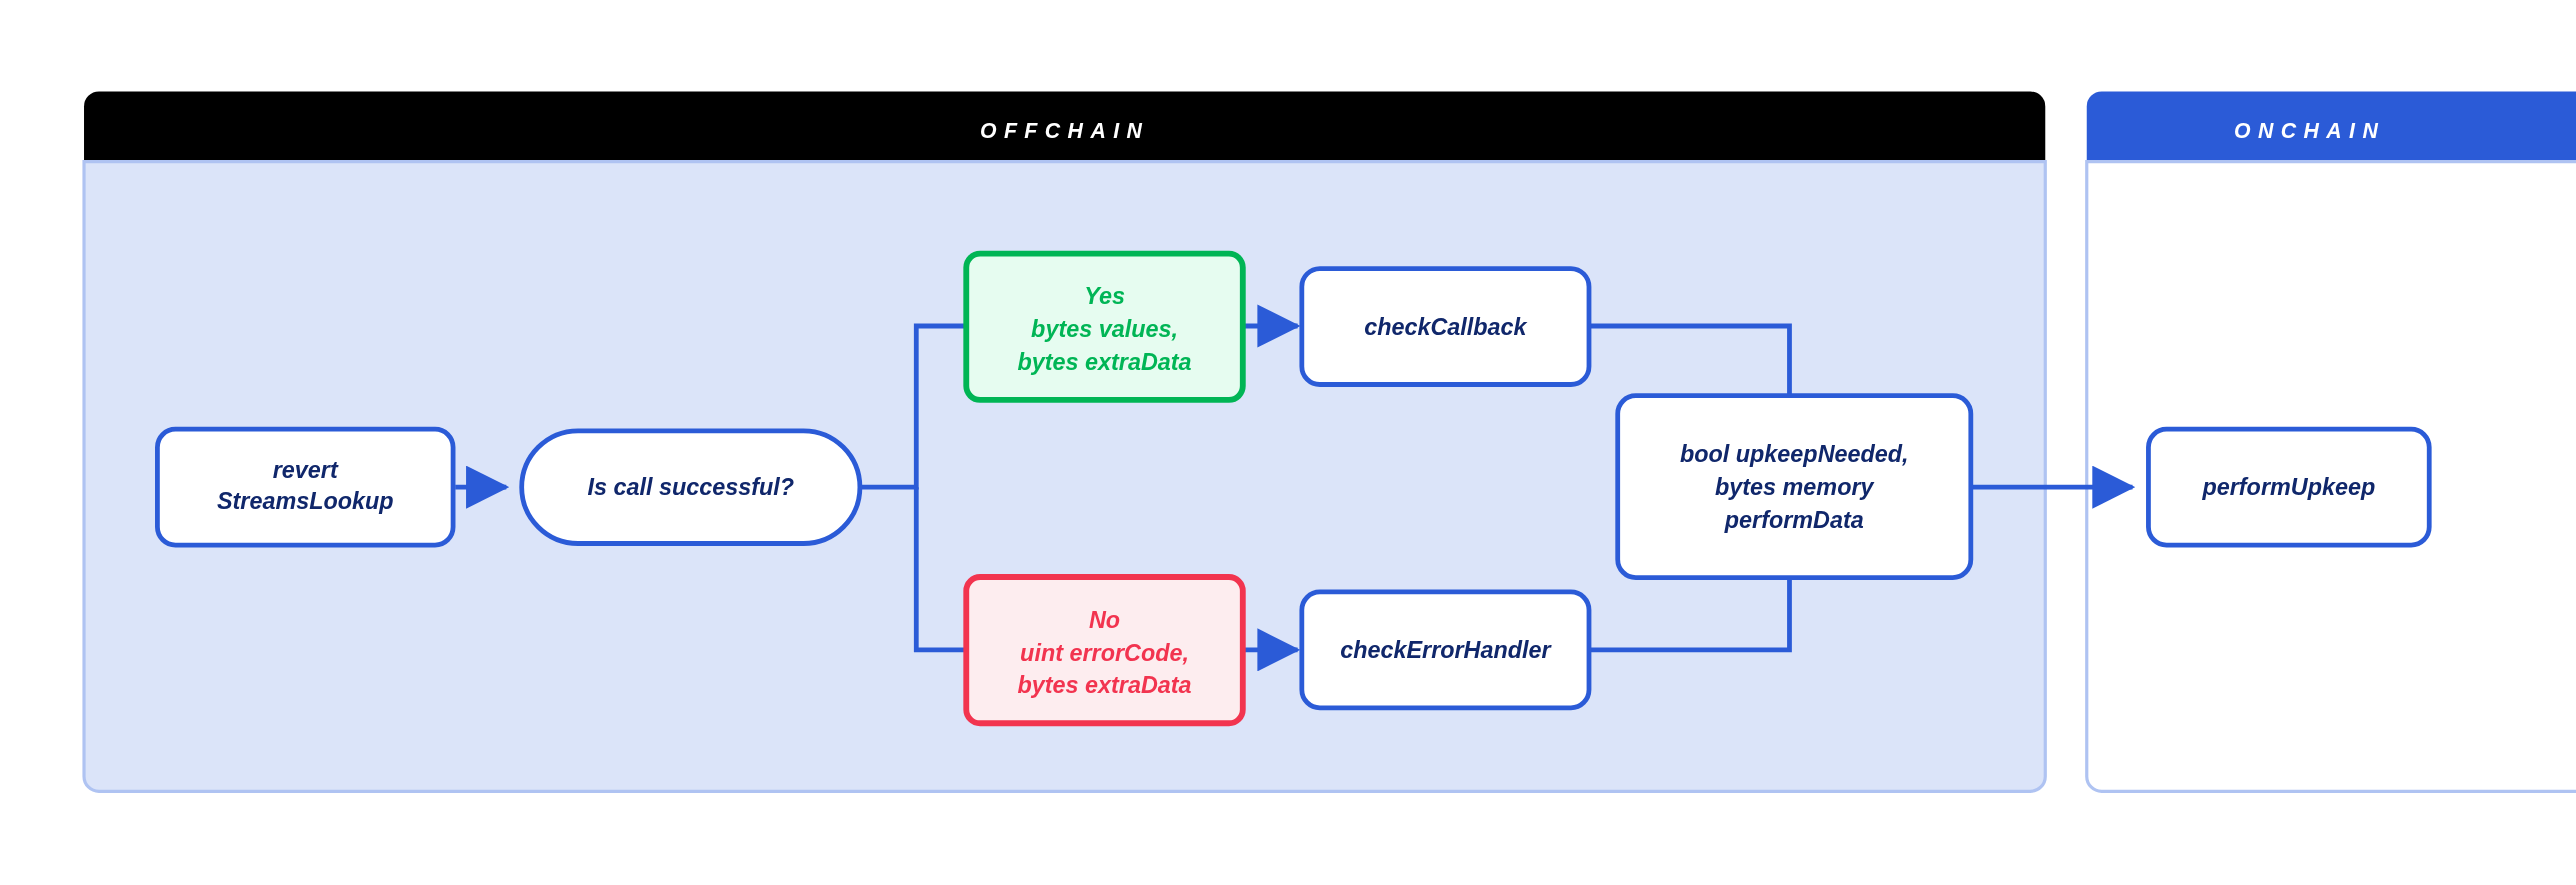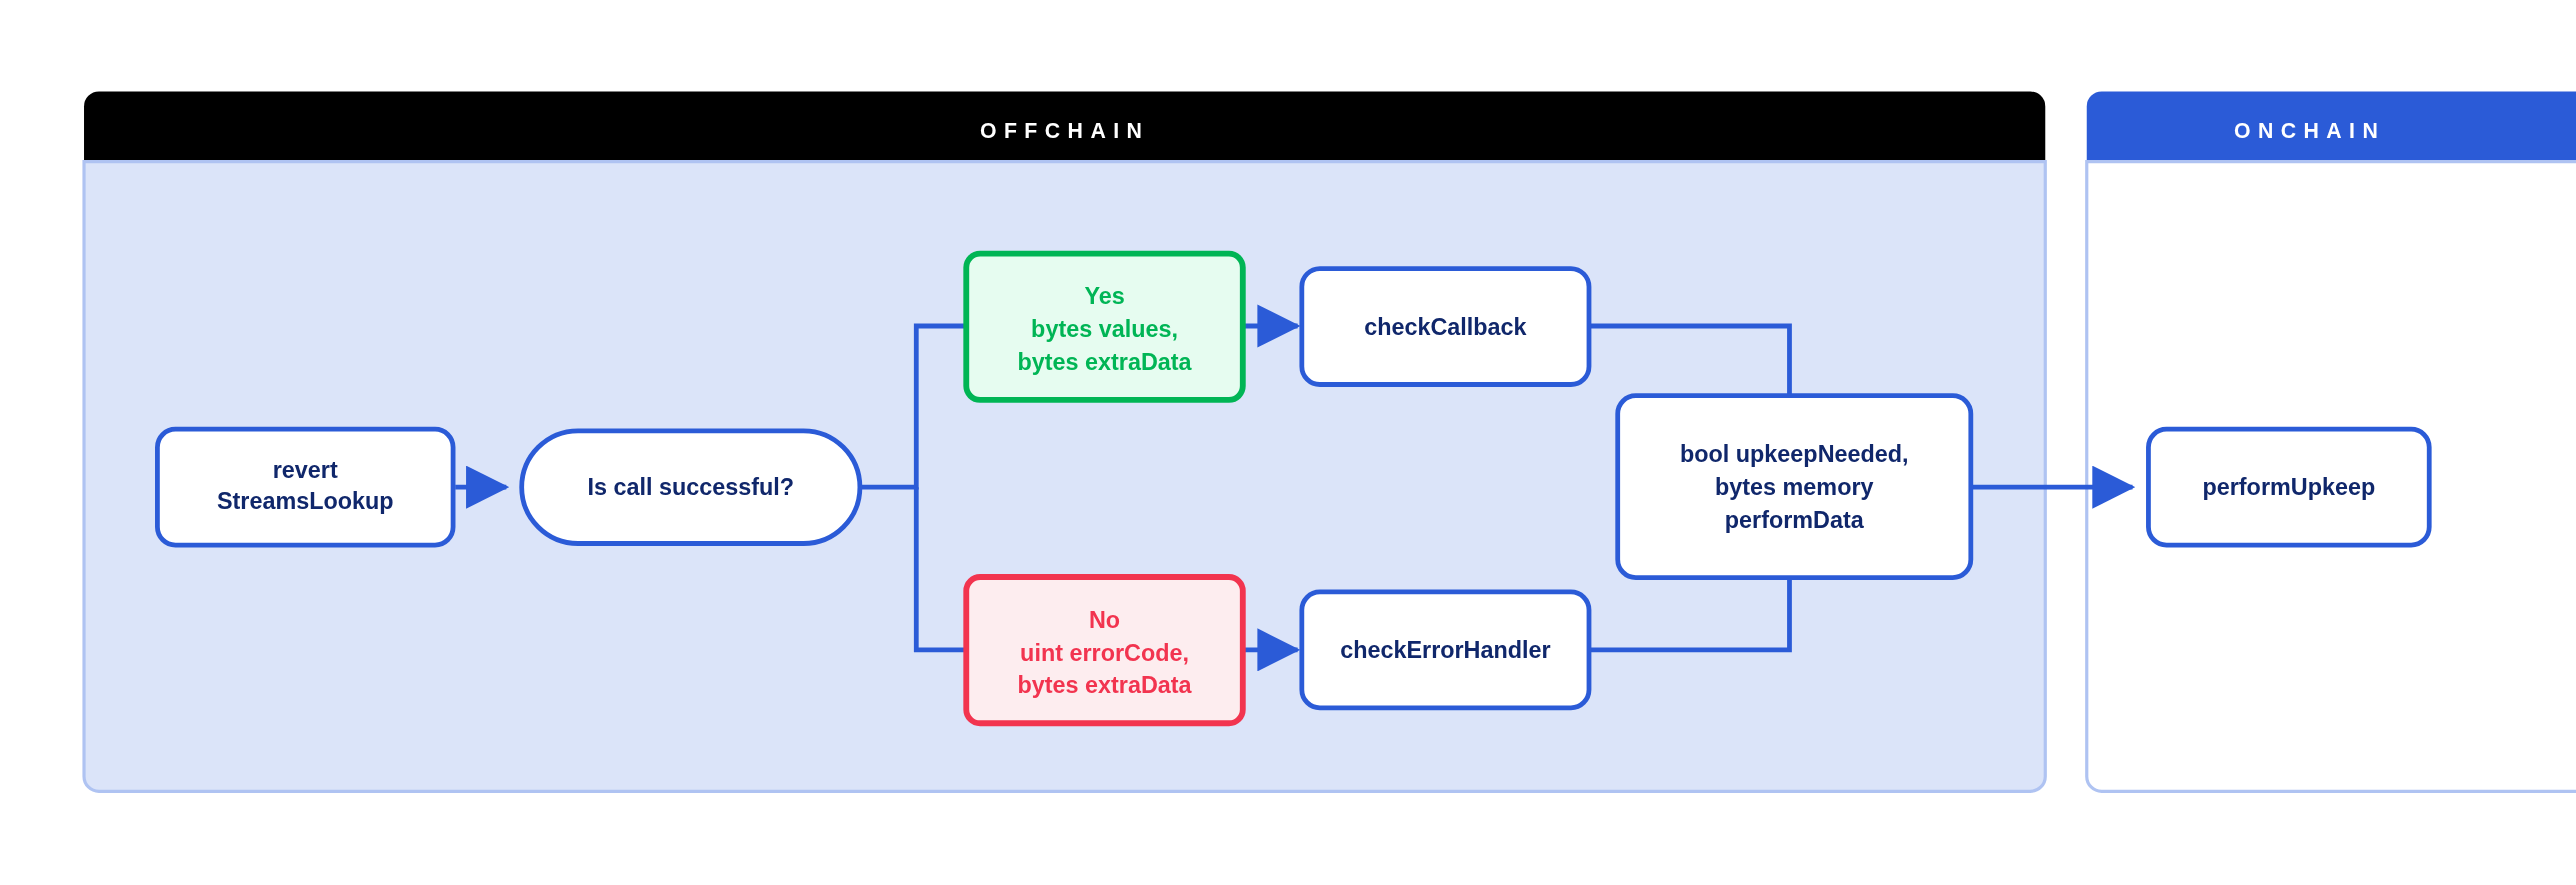--- a/index.html
+++ b/index.html
@@ -10,20 +10,21 @@
   body {
     width: 2576px;
     height: 886px;
     font-family: "Liberation Sans", sans-serif;
     overflow: hidden;
   }
   #stage {
     position: relative;
     width: 2256px;
     height: 886px;
+    font-style: italic;
   }
   svg.diagram {
     display: block;
     width: 2576px;
     height: 886px;
   }
   .panel-title {
     font-family: "Liberation Sans", sans-serif;
     font-weight: 700;
     font-size: 40px;

